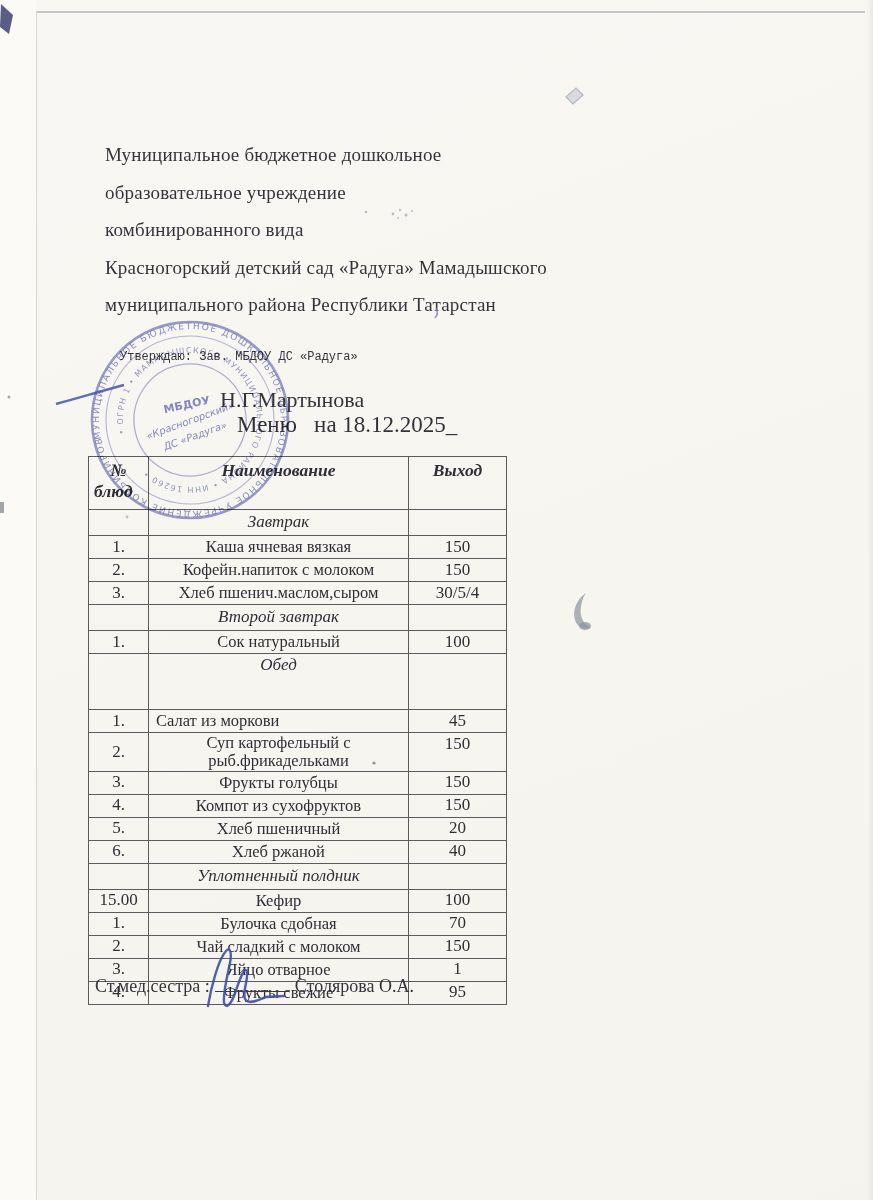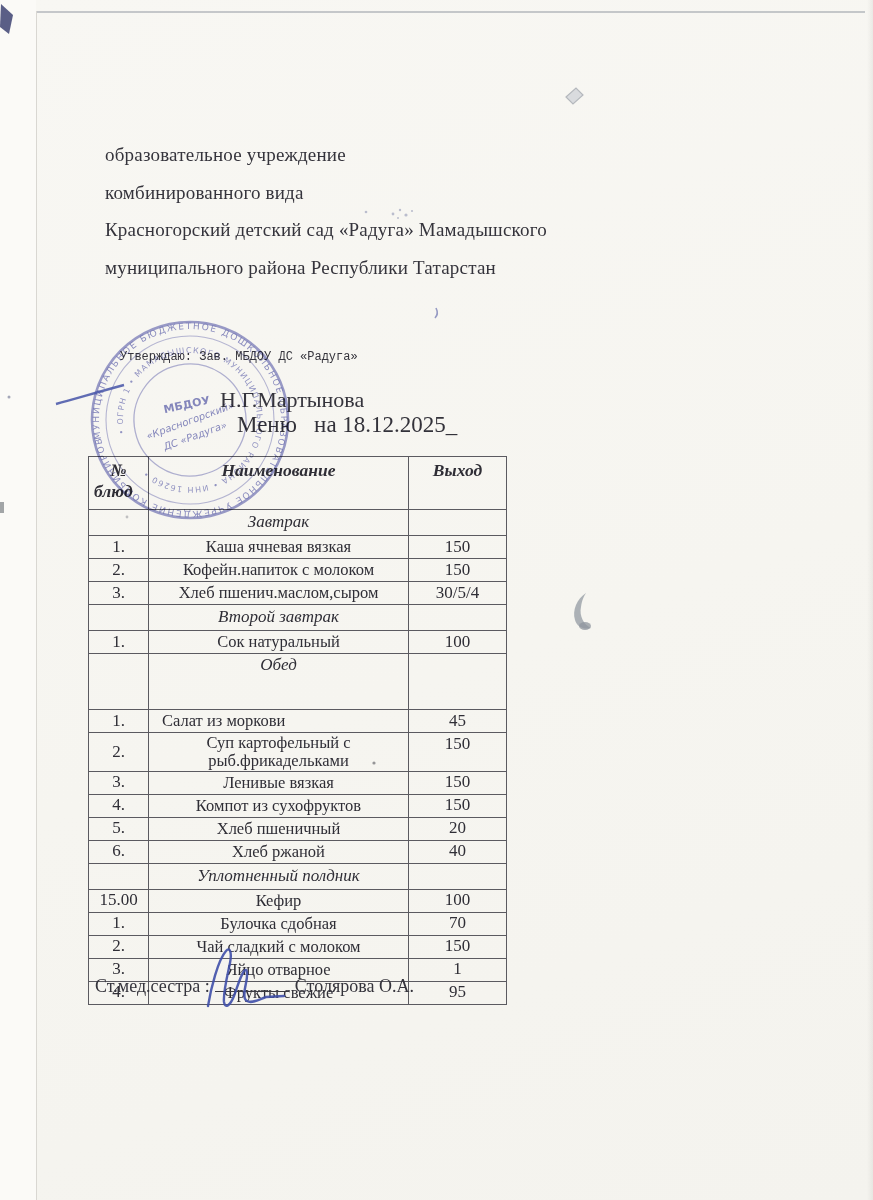--- a/index.html
+++ b/index.html
@@ -47,21 +47,21 @@
   table.menu col.c-name { width:260px; }
   table.menu col.c-out { width:98px; }
   table.menu th, table.menu td { border:1px solid #5b5a60; padding:1px 3px; }
   table.menu thead th { height:48px; vertical-align:top; padding-top:3px;
     font-style:italic; font-weight:bold; font-size:17.5px; text-align:center; }
   table.menu thead .blud { text-align:left; padding-left:2px; font-style:italic; }
   table.menu td { height:20px; line-height:1.08; text-align:center; vertical-align:middle; }
   table.menu tr.sec td { height:23px; }
   table.menu td.section { font-style:italic; font-weight:normal; font-size:17px; }
   table.menu tr.tall td { height:52px; vertical-align:top; padding-top:2px;margin-left:40px; }
-  table.menu td.nm.left { text-align:left; padding-left:13px; }
+  table.menu td.nm.left { text-align:left; padding-left:7px; }
   table.menu td.nm { white-space:pre-line; }
   table.menu tr.wrap td.out { vertical-align:top; padding-top:2px; }
   table.menu td.out, table.menu td.num { font-size:17px; }
 
   
   .footer-line { position:absolute; left:95px; top:975px; font-size:18px; color:#35343c; }
   .sig-underline { display:inline-block; width:74px; border-bottom:1.6px solid #3c3b42;
     height:16px; margin:0 1px; }
 
   .overlay { position:absolute; left:0; top:0; width:873px; height:1200px;
@@ -71,20 +71,21 @@
 <body>
 
 <div class="page">
 
   <div class="left-strip"></div>
   <div class="edge-top"></div>
   <div class="edge-left"></div>
   <div class="edge-right"></div>
 
   <div class="org-block">
+    <div>Муниципальное бюджетное дошкольное</div>
     <div>образовательное учреждение</div>
     <div>комбинированного вида</div>
     <div>Красногорский детский сад «Радуга» Мамадышского</div>
     <div>муниципального района Республики Татарстан</div>
   </div>
 
   <div class="approve-line">Утверждаю: Зав. МБДОУ ДС «Радуга»</div>
   <div class="approver-name">Н.Г.Мартынова</div>
   <div class="menu-line">Меню   на 18.12.2025_</div>
 
@@ -168,21 +169,21 @@
             <td class="out">45</td>
           </tr>
           <tr class="wrap">
             <td class="num">2.</td>
             <td class="nm">Суп картофельный с
 рыб.фрикадельками</td>
             <td class="out">150</td>
           </tr>
           <tr>
             <td class="num">3.</td>
-            <td class="nm">Ленивые вязкая</td>
+            <td class="nm">Фрукты голубцы</td>
             <td class="out">150</td>
           </tr>
           <tr>
             <td class="num">4.</td>
             <td class="nm">Компот из сухофруктов</td>
             <td class="out">150</td>
           </tr>
           <tr>
             <td class="num">5.</td>
             <td class="nm">Хлеб пшеничный</td>

